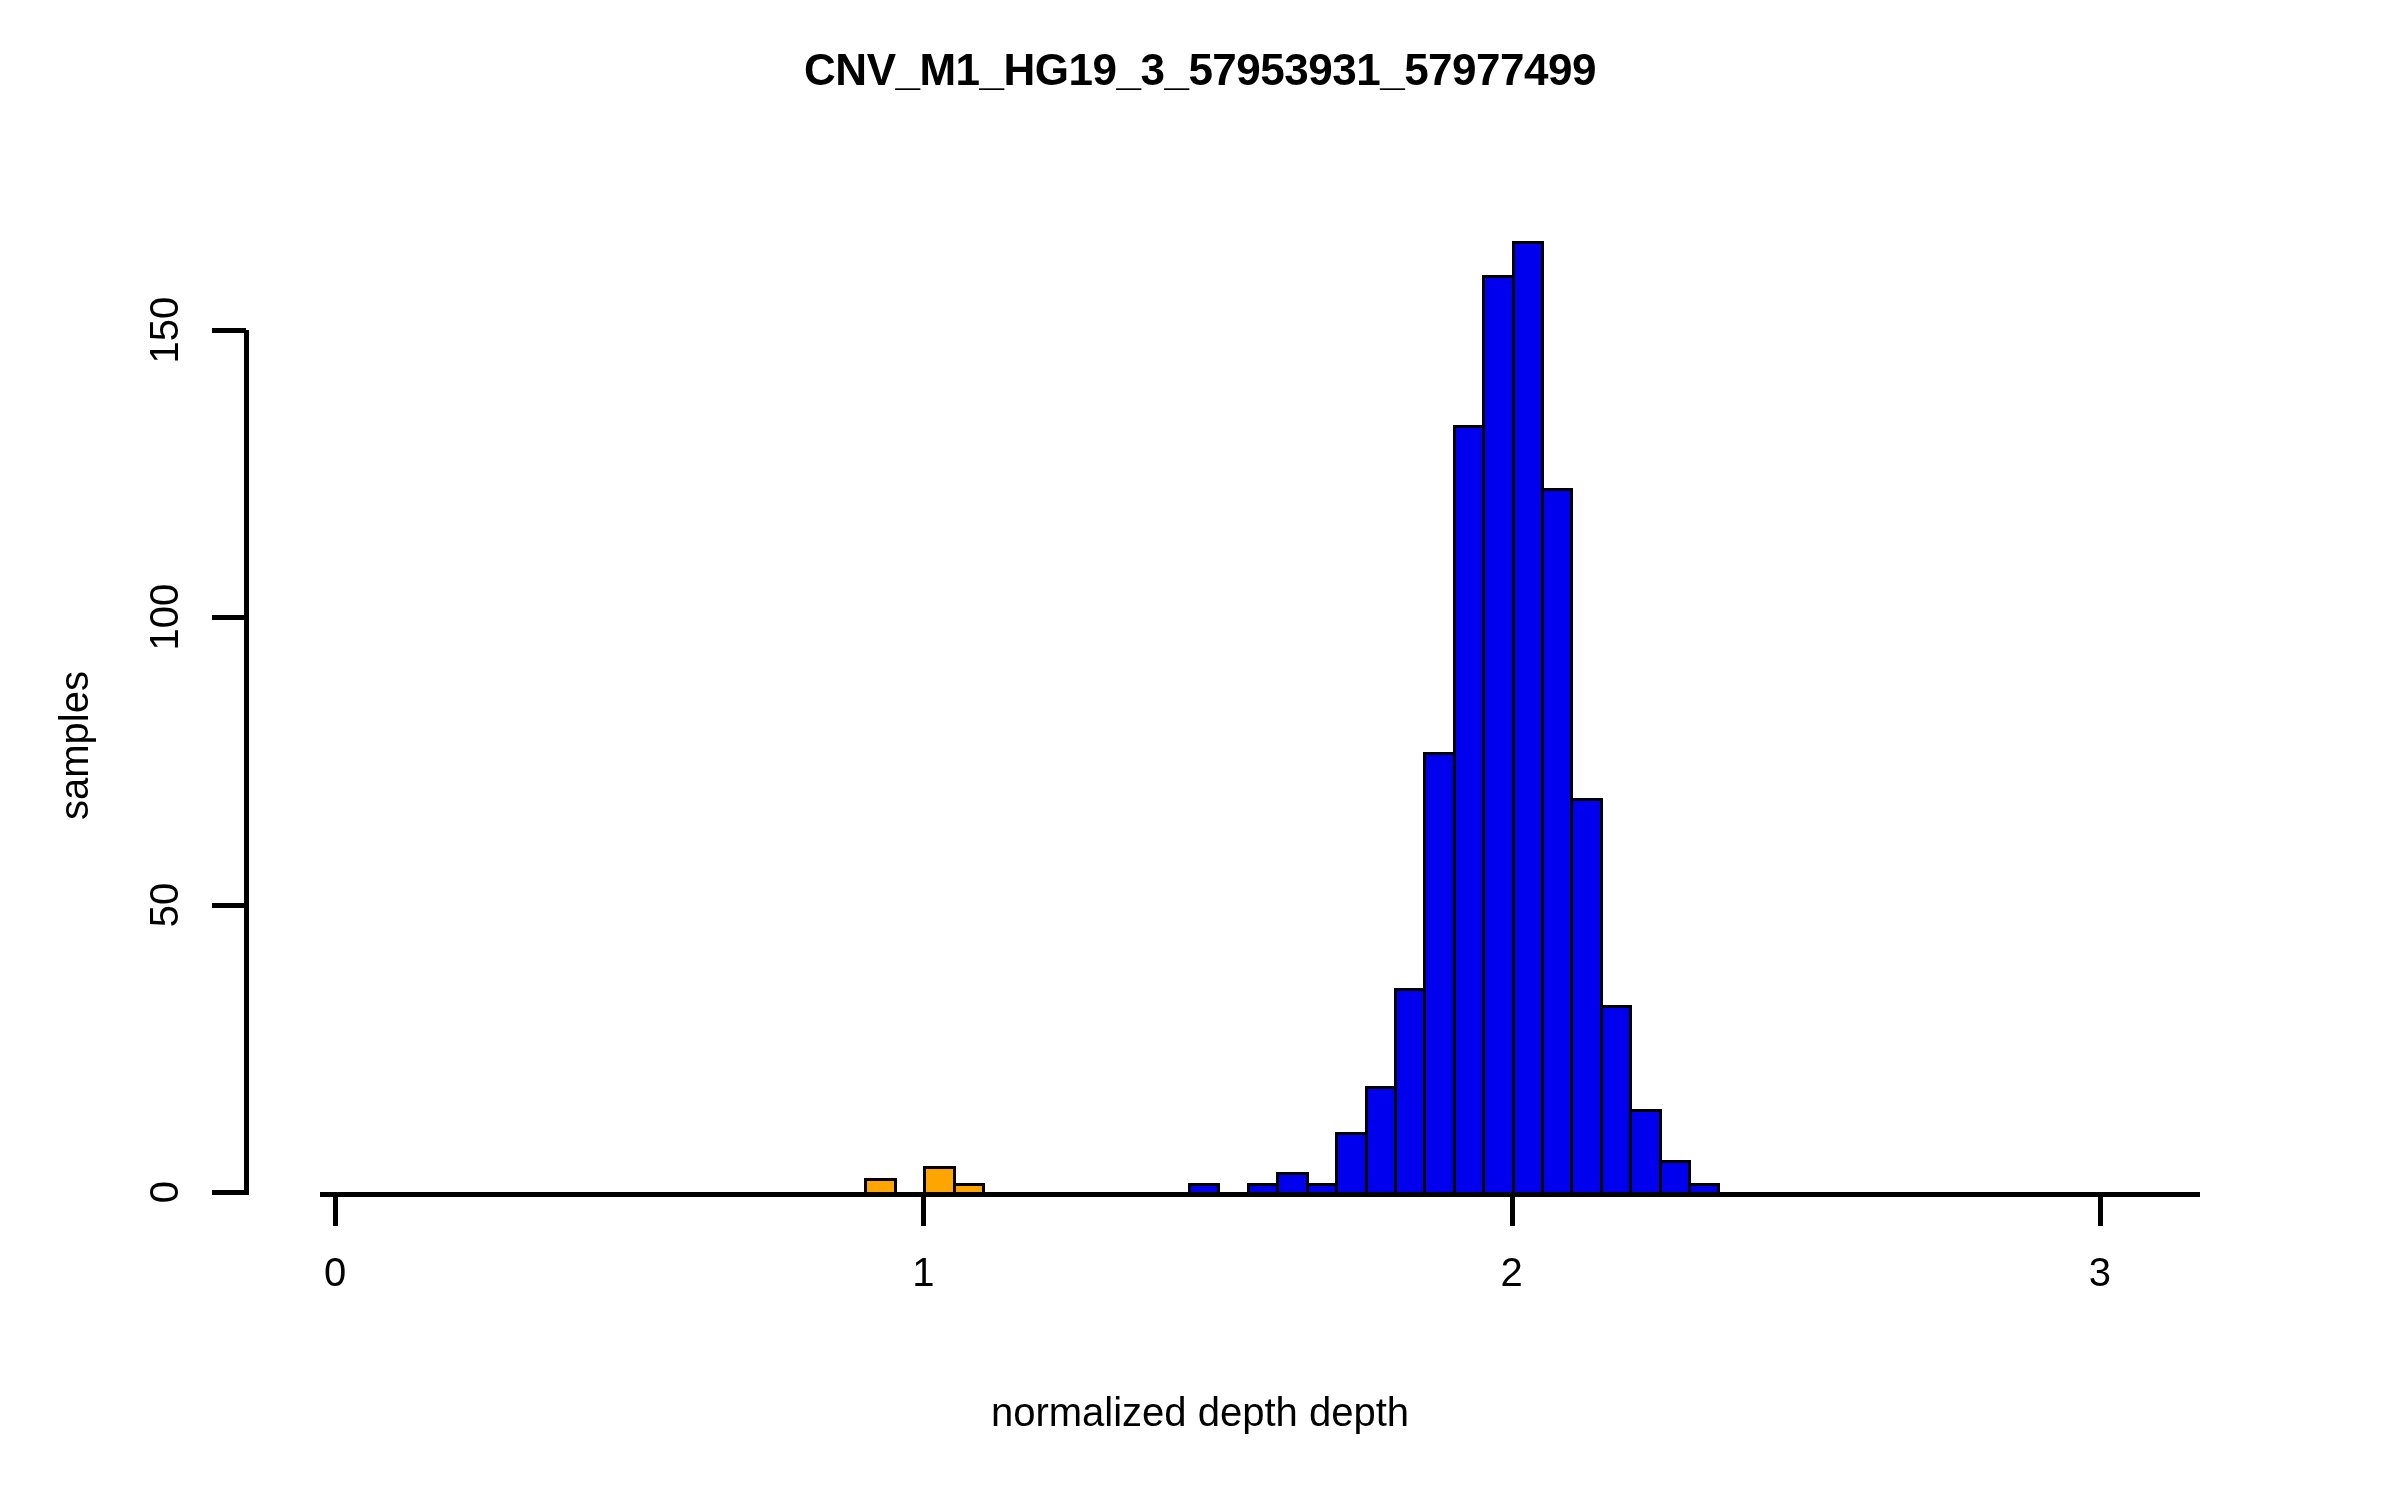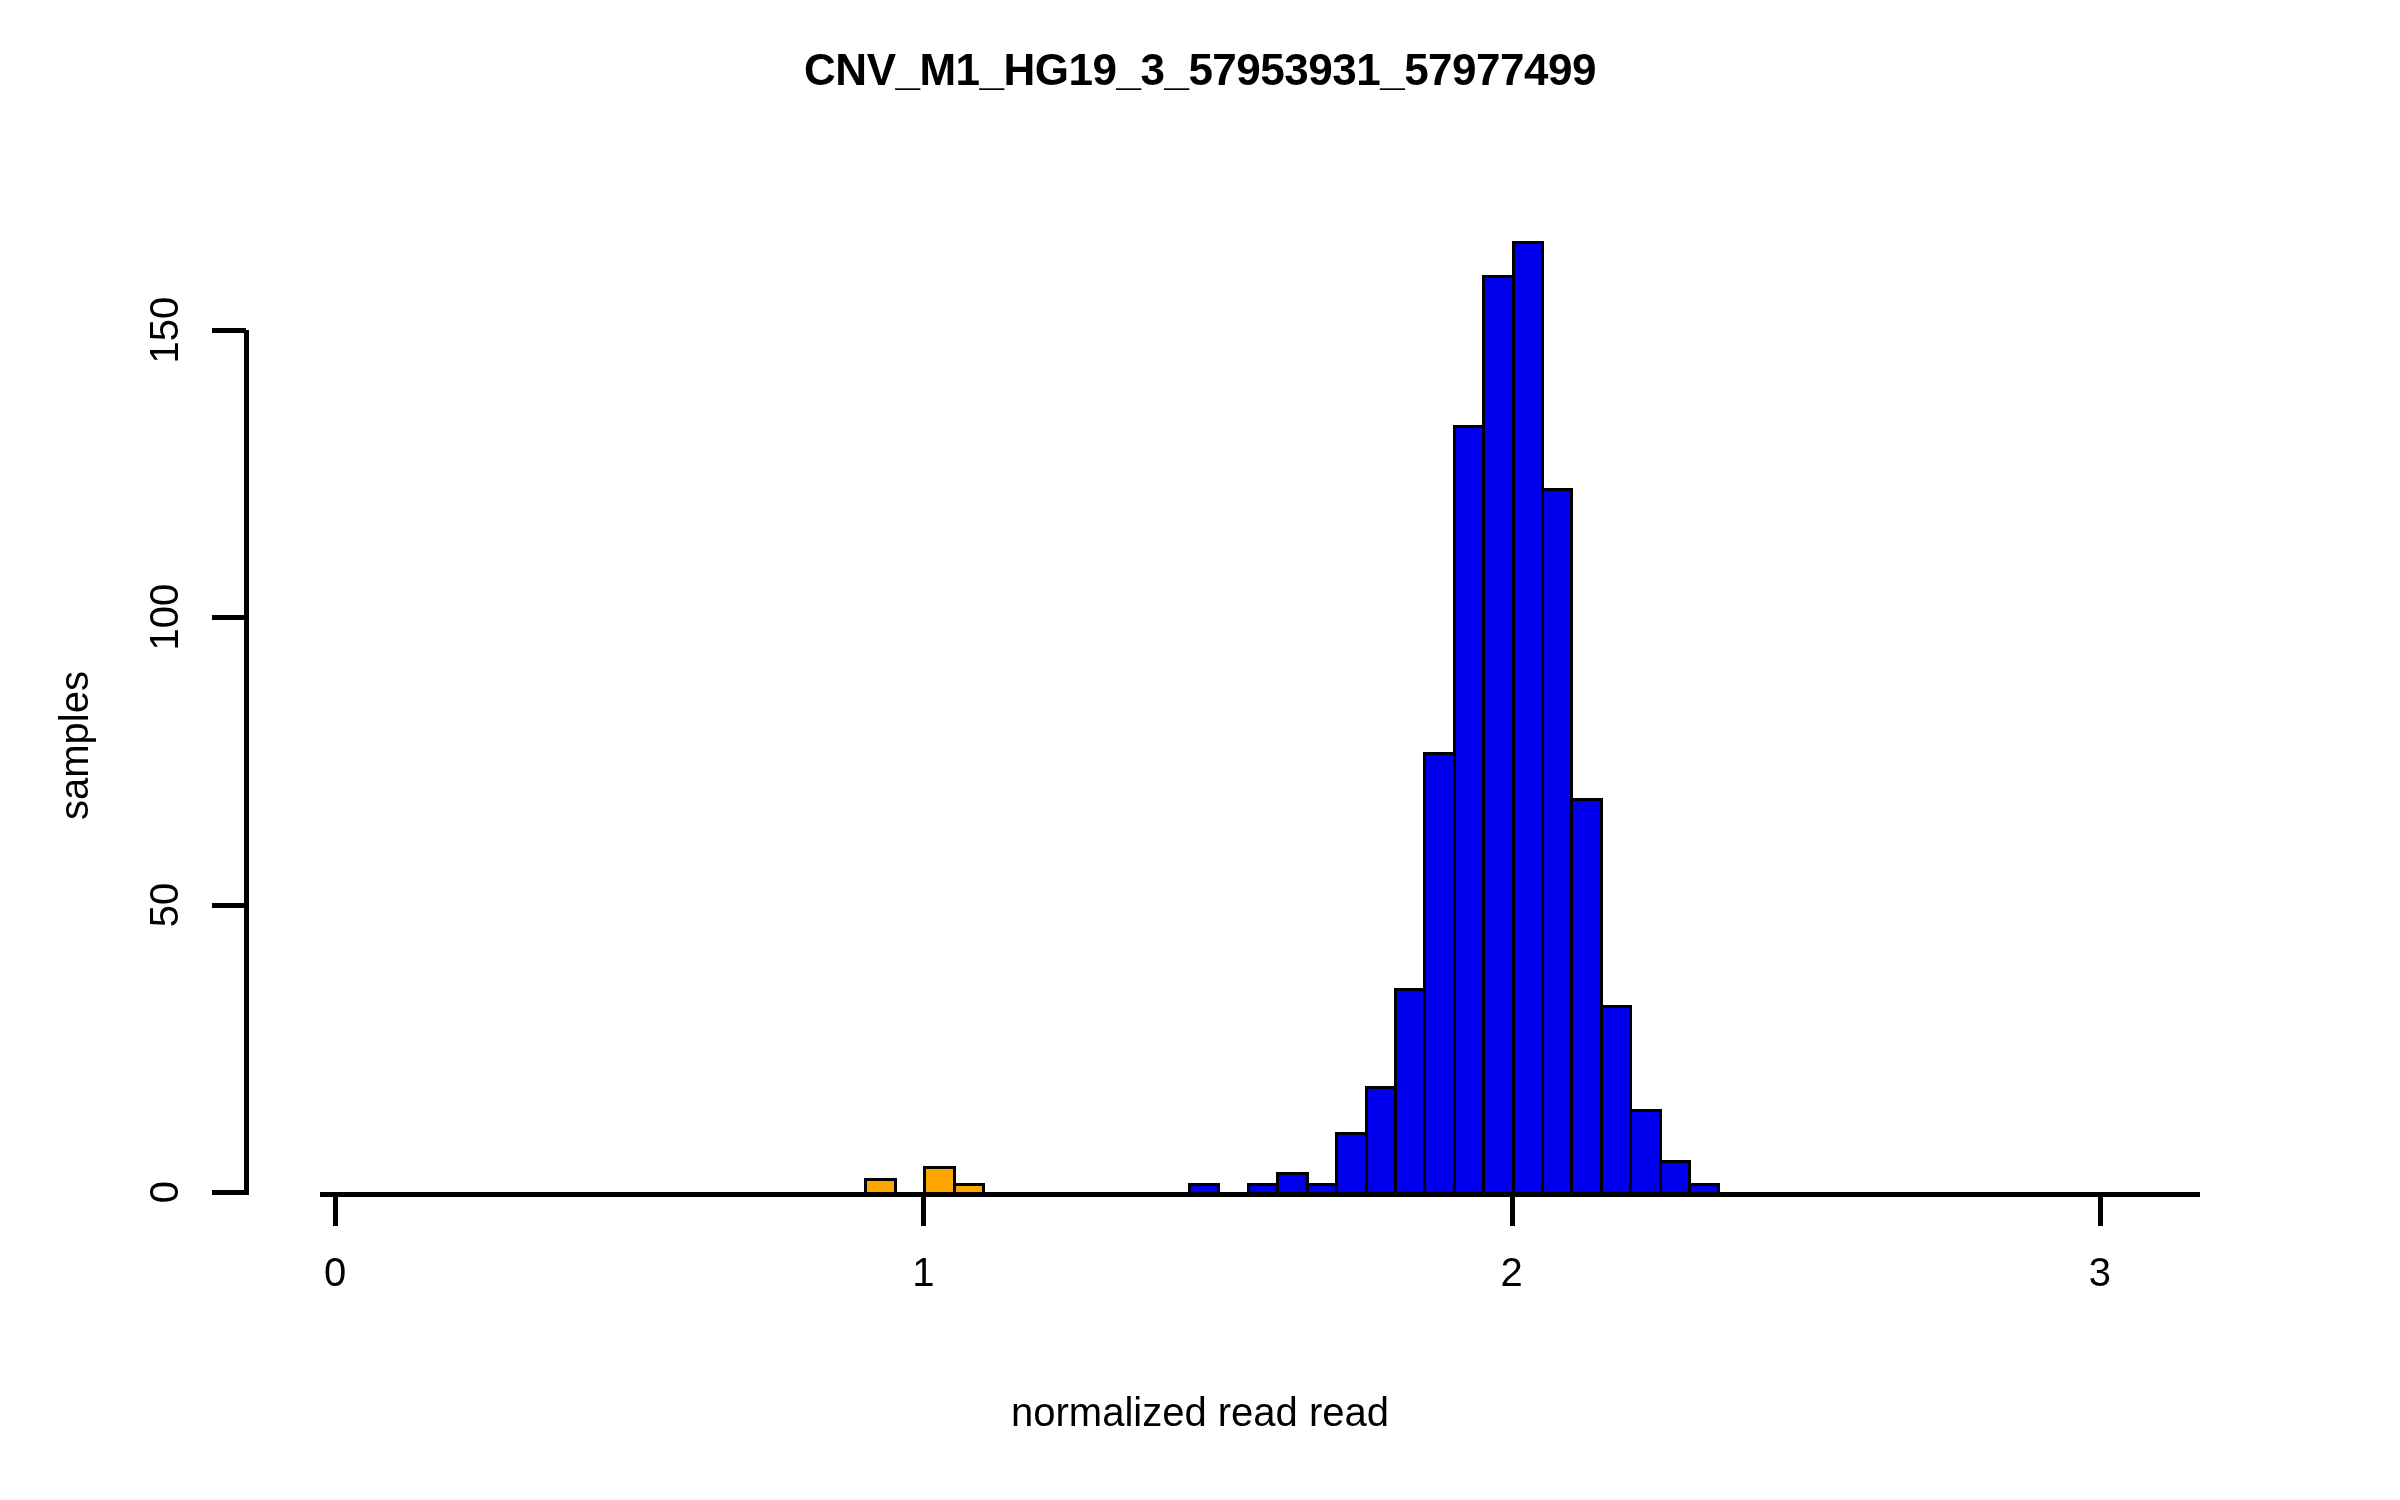--- a/index.html
+++ b/index.html
@@ -72,21 +72,21 @@
 <body>
 
 <div id="stage">
 
   <div class="title-block">
     <div class="title-line">CNV_M1_HG19_3_57953931_57977499</div>
   </div>
 
   <div class="ylabel" style="left:52px; top:820px;">samples</div>
 
-  <div class="xlabel" style="top:1390px;">normalized read read</div>
+  <div class="xlabel" style="top:1390px;">normalized depth depth</div>
 
   <div id="plot">
       <div class="bar" style="left:864.47px; top:1177.506px; width:32.41499999999985px; height:17.494px;background:#FFA500; border-color:#000000; z-index:3;"></div>
       <div class="bar" style="left:923.3px; top:1166.012px; width:32.41500000000008px; height:28.988px;background:#FFA500; border-color:#000000; z-index:3;"></div>
       <div class="bar" style="left:952.715px; top:1183.253px; width:32.414999999999964px; height:11.747px;background:#FFA500; border-color:#000000; z-index:3;"></div>
       <div class="bar" style="left:1188.0349999999999px; top:1183.253px; width:32.414999999999964px; height:11.747px;background:#0000EE; border-color:#000000; z-index:3;"></div>
       <div class="bar" style="left:1246.865px; top:1183.253px; width:32.414999999999964px; height:11.747px;background:#0000EE; border-color:#000000; z-index:3;"></div>
       <div class="bar" style="left:1276.28px; top:1171.759px; width:32.414999999999736px; height:23.241px;background:#0000EE; border-color:#000000; z-index:3;"></div>
       <div class="bar" style="left:1305.6949999999997px; top:1183.253px; width:32.41500000000019px; height:11.747px;background:#0000EE; border-color:#000000; z-index:3;"></div>
       <div class="bar" style="left:1335.11px; top:1131.53px; width:32.414999999999964px; height:63.47px;background:#0000EE; border-color:#000000; z-index:3;"></div>

